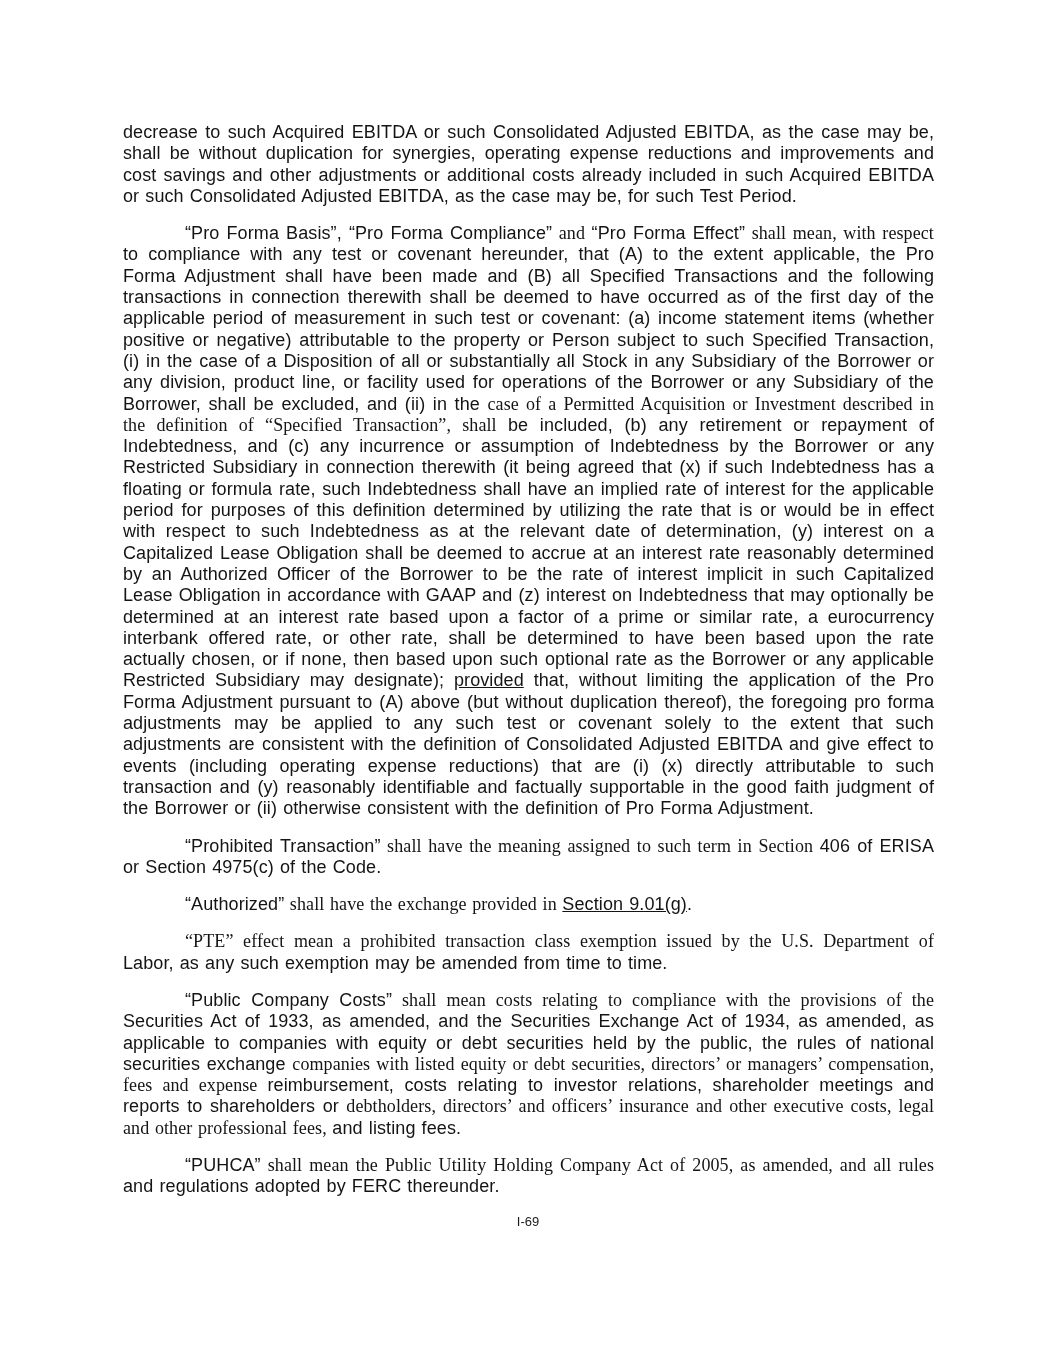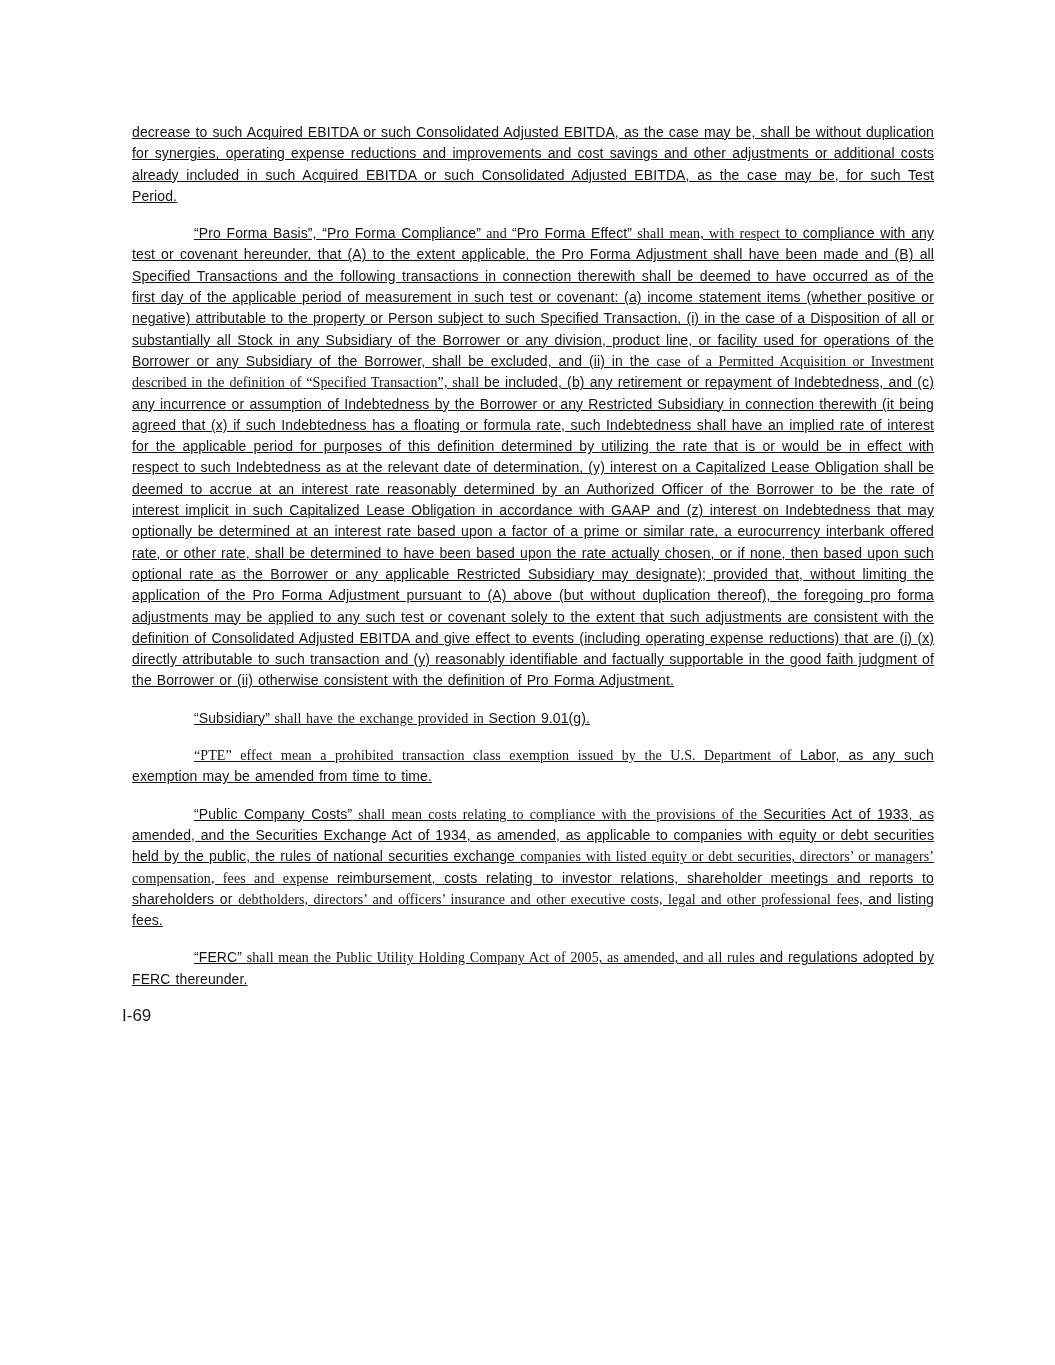--- a/index.html
+++ b/index.html
@@ -12,49 +12,49 @@
   }
   .page {
     box-sizing: border-box;
     width: 1055px;
     min-height: 1365px;
     padding: 122px 121px 40px 122px;
     background: #ffffff;
   }
   .doc-body { width: 812px; }
   p.para {
-    margin: 0 0 16px 10px;
-    font-size: 14px;
+    margin: 0 0 16px 1px;
+    font-size: 18px;
     line-height: 21.3px;
     text-align: justify;
     letter-spacing: 0.1px;
     word-spacing: 1px;
-    text-decoration: underline;
   }
   p.para.indent { text-indent: 62px; }
   span.serif { font-family: "Liberation Serif", serif; }
   span.sans  { font-family: "Liberation Sans", sans-serif; }
   span.u     { text-decoration: underline; }
   .footer {
     width: 812px;
-    text-align: left;
-    font-size: 17px;
+    text-align: center;
+    font-size: 13px;
     font-family: "Liberation Sans", sans-serif;
     color: #1a1a1a;
     margin-top: 2px;
   }
 </style>
 </head>
 <body>
 
 <div class="page">
   <div class="doc-body">
       <p class="para"><span class="sans">decrease to such Acquired EBITDA or such Consolidated Adjusted EBITDA, as the case may be, shall be without duplication for synergies, operating expense reductions and improvements and cost savings and other adjustments or additional costs already included in such Acquired EBITDA or such Consolidated Adjusted EBITDA, as the case may be, for such Test Period.</span></p>
       <p class="para indent"><span class="sans">“Pro Forma Basis”, “Pro Forma Compliance”</span><span class="serif"> and </span><span class="sans">“Pro Forma Effect”</span><span class="serif"> shall mean, with respect </span><span class="sans">to compliance with any test or covenant hereunder, that (A) to the extent applicable, the Pro Forma Adjustment shall have been made and (B) all Specified Transactions and the following transactions in connection therewith shall be deemed to have occurred as of the first day of the applicable period of measurement in such test or covenant: (a) income statement items (whether positive or negative) attributable to the property or Person subject to such Specified Transaction, (i) in the case of a Disposition of all or substantially all Stock in any Subsidiary of the Borrower or any division, product line, or facility used for operations of the Borrower or any Subsidiary of the Borrower, shall be excluded, and (ii) in the </span><span class="serif">case of a Permitted Acquisition or Investment described in the definition of “Specified Transaction”, shall </span><span class="sans">be included, (b) any retirement or repayment of Indebtedness, and (c) any incurrence or assumption of Indebtedness by the Borrower or any Restricted Subsidiary in connection therewith (it being agreed that (x) if such Indebtedness has a floating or formula rate, such Indebtedness shall have an implied rate of interest for the applicable period for purposes of this definition determined by utilizing the rate that is or would be in effect with respect to such Indebtedness as at the relevant date of determination, (y) interest on a Capitalized Lease Obligation shall be deemed to accrue at an interest rate reasonably determined by an Authorized Officer of the Borrower to be the rate of interest implicit in such Capitalized Lease Obligation in accordance with GAAP and (z) interest on Indebtedness that may optionally be determined at an interest rate based upon a factor of a prime or similar rate, a eurocurrency interbank offered rate, or other rate, shall be determined to have been based upon the rate actually chosen, or if none, then based upon such optional rate as the Borrower or any applicable Restricted Subsidiary may designate); </span><span class="sans u">provided</span><span class="sans"> that, without limiting the application of the Pro Forma Adjustment pursuant to (A) above (but without duplication thereof), the foregoing pro forma adjustments may be applied to any such test or covenant solely to the extent that such adjustments are consistent with the definition of Consolidated Adjusted EBITDA and give effect to events (including operating expense reductions) that are (i) (x) directly attributable to such transaction and (y) reasonably identifiable and factually supportable in the good faith judgment of the Borrower or (ii) otherwise consistent with the definition of Pro Forma Adjustment.</span></p>
-      <p class="para indent"><span class="sans">“Subsidiary”</span><span class="serif"> shall have the exchange provided in </span><span class="sans u">Section 9.01(g)</span><span class="sans">.</span></p>
+      <p class="para indent"><span class="sans">“Prohibited Transaction”</span><span class="serif"> shall have the meaning assigned to such term in Section </span><span class="sans">406 of ERISA or Section 4975(c) of the Code.</span></p>
+      <p class="para indent"><span class="sans">“Authorized”</span><span class="serif"> shall have the exchange provided in </span><span class="sans u">Section 9.01(g)</span><span class="sans">.</span></p>
       <p class="para indent"><span class="serif">“PTE” effect mean a prohibited transaction class exemption issued by the U.S. Department of </span><span class="sans">Labor, as any such exemption may be amended from time to time.</span></p>
       <p class="para indent"><span class="sans">“Public Company Costs”</span><span class="serif"> shall mean costs relating to compliance with the provisions of the </span><span class="sans">Securities Act of 1933, as amended, and the Securities Exchange Act of 1934, as amended, as applicable to companies with equity or debt securities held by the public, the rules of national securities exchange </span><span class="serif">companies with listed equity or debt securities, directors’ or managers’ compensation, fees and expense </span><span class="sans">reimbursement, costs relating to investor relations, shareholder meetings and reports to shareholders or </span><span class="serif">debtholders, directors’ and officers’ insurance and other executive costs, legal and other professional fees, </span><span class="sans">and listing fees.</span></p>
-      <p class="para indent"><span class="sans">“FERC”</span><span class="serif"> shall mean the Public Utility Holding Company Act of 2005, as amended, and all rules </span><span class="sans">and regulations adopted by FERC thereunder.</span></p>
+      <p class="para indent"><span class="sans">“PUHCA”</span><span class="serif"> shall mean the Public Utility Holding Company Act of 2005, as amended, and all rules </span><span class="sans">and regulations adopted by FERC thereunder.</span></p>
     </div>
   <div class="footer">
     <span>I-69</span>
   </div>
 </div>
 
 </body></html>

